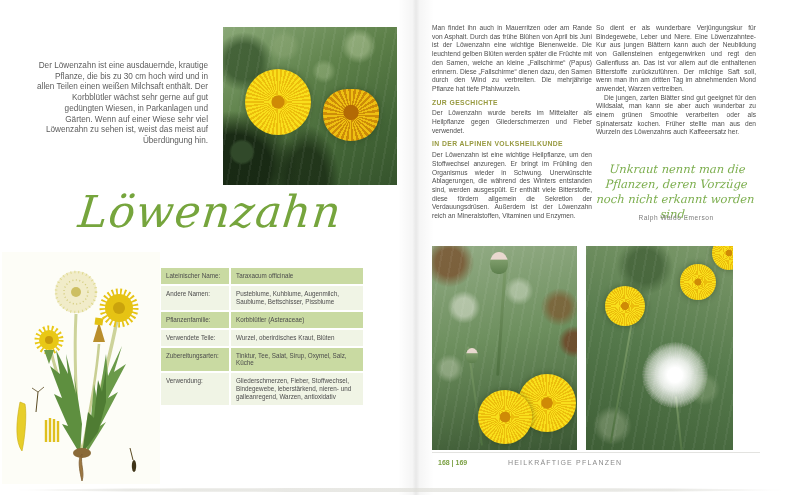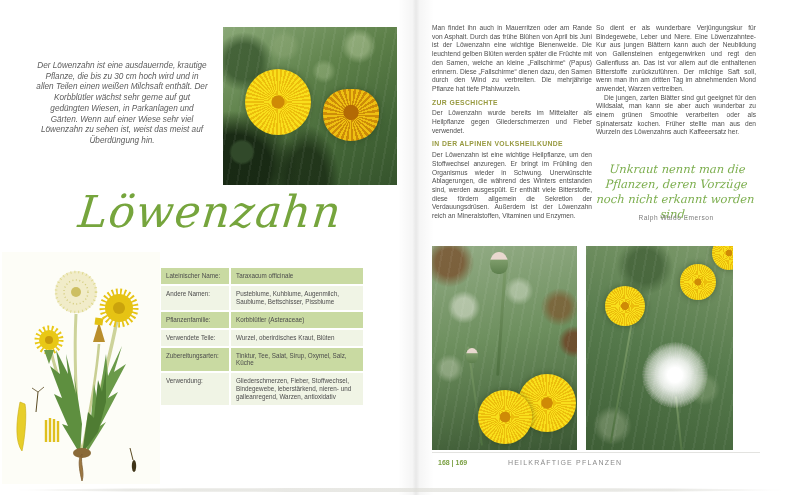--- a/index.html
+++ b/index.html
@@ -12,21 +12,21 @@
     position:absolute; left:398px; top:0; width:36px; height:495px;
     background:linear-gradient(to right, rgba(0,0,0,0) 0%, rgba(0,0,0,.04) 40%, rgba(0,0,0,.09) 50%, rgba(0,0,0,.04) 60%, rgba(0,0,0,0) 100%);
   }
   .page-edge {
     position:absolute; left:14px; right:14px; bottom:3px; height:4px; border-radius:50%;
     background:linear-gradient(to right, transparent, #dcdcd6 15%, #dcdcd6 85%, transparent); opacity:.65;
   }
   
   .intro {
     position:absolute; left:36px; top:61px; width:172px;
-    font-size:8.2px; line-height:10.7px; text-align:center; color:#5c5c5c;font-style:italic;
+    font-size:8.2px; line-height:10.7px; text-align:right; color:#5c5c5c;
   }
   .title {
     position:absolute; left:55px; top:186px; width:310px; text-align:center;
     font-family:"DejaVu Serif", serif; font-style:italic; font-size:44px;
     color:#76a53d; transform:skewX(-6deg); letter-spacing:1px;
   }
   table.facts {
     position:absolute; left:159px; top:266px; width:206px;
     border-collapse:separate; border-spacing:2px; font-size:6.3px; line-height:7.9px; color:#4c4c4c;
   }

